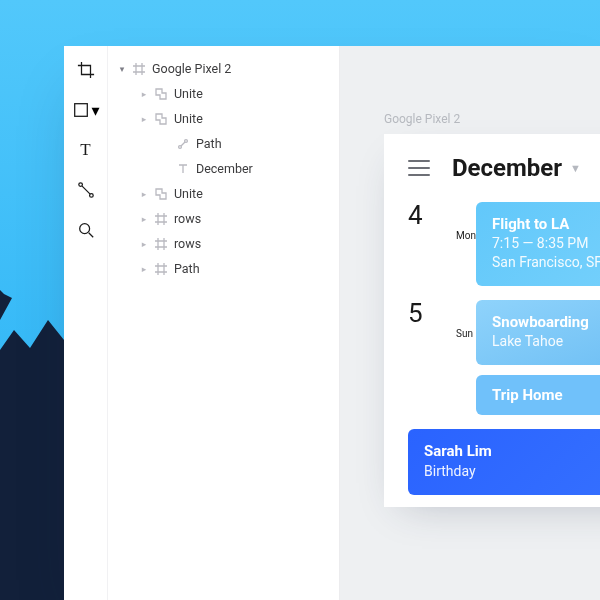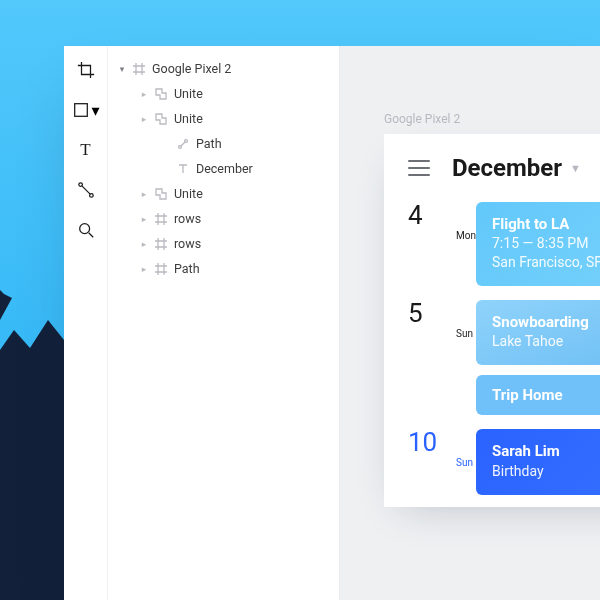--- a/index.html
+++ b/index.html
@@ -249,24 +249,20 @@
               <div class="event ev-snow">
                 <div class="etitle">Snowboarding</div>
                 <div class="esub">Lake Tahoe</div>
               </div>
               <div class="event ev-trip">
                 <div class="etitle">Trip Home</div>
               </div>
             </div>
           </div>
           <div class="day-block">
-            <div class="day-date accent">
-              <div class="num">10</div>
-              <div class="dow">Sun</div>
-            </div>
             <div class="events">
               <div class="event ev-sarah">
                 <div class="etitle">Sarah Lim</div>
                 <div class="esub">Birthday</div>
               </div>
             </div>
           </div>
         </div>
     </div>
   </div>

